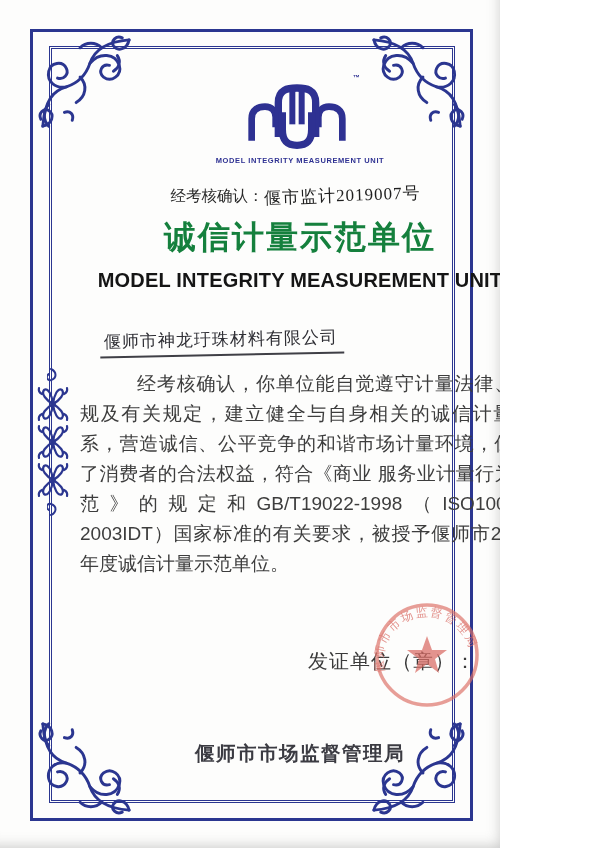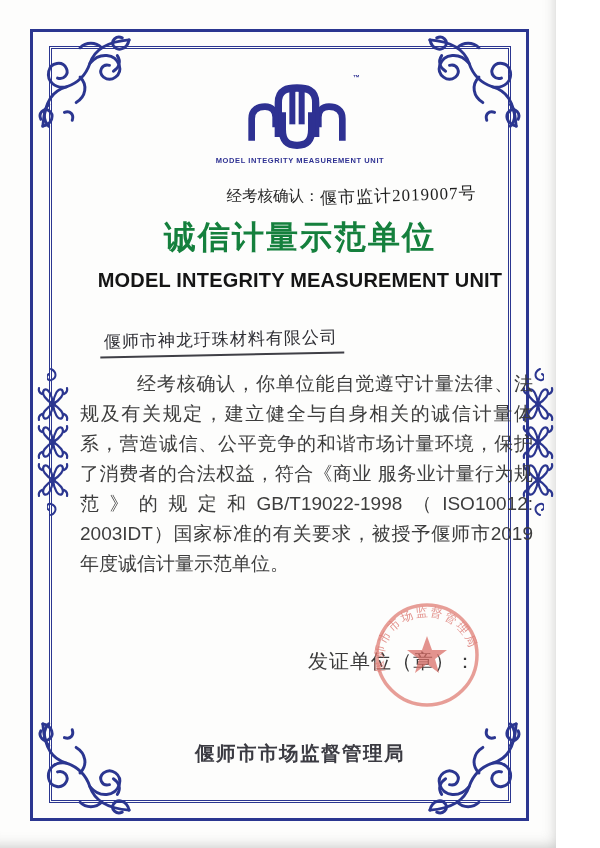--- a/index.html
+++ b/index.html
@@ -1,20 +1,21 @@
 <!DOCTYPE html>
 <html><head>
 <meta charset="utf-8">
 <style>
   html,body{margin:0;padding:0;background:#ffffff;}
   .page{
-    position:relative;width:556px;height:848px;overflow:hidden;
+    position:relative;width:476px;height:848px;overflow:hidden;
     background:#fdfdfc;
     font-family:"Liberation Sans","DejaVu Sans",sans-serif;
     box-shadow:inset -7px -9px 14px -8px rgba(110,110,110,.38);
+    padding-left:24px;
   }
   
   .frame-outer{position:absolute;left:30px;top:29px;right:27px;bottom:27px;
     border:3px solid #2b3690;}
   .frame-inner{position:absolute;left:49px;top:46px;right:45px;bottom:45px;
     border:3px double #2b3690;}
   .corner{position:absolute;width:98px;height:98px;}
   .corner.tl{left:35px;top:34px;}
   .corner.tr{right:32px;top:34px;transform:scaleX(-1);}
   .corner.bl{left:35px;bottom:32px;transform:scaleY(-1);}

